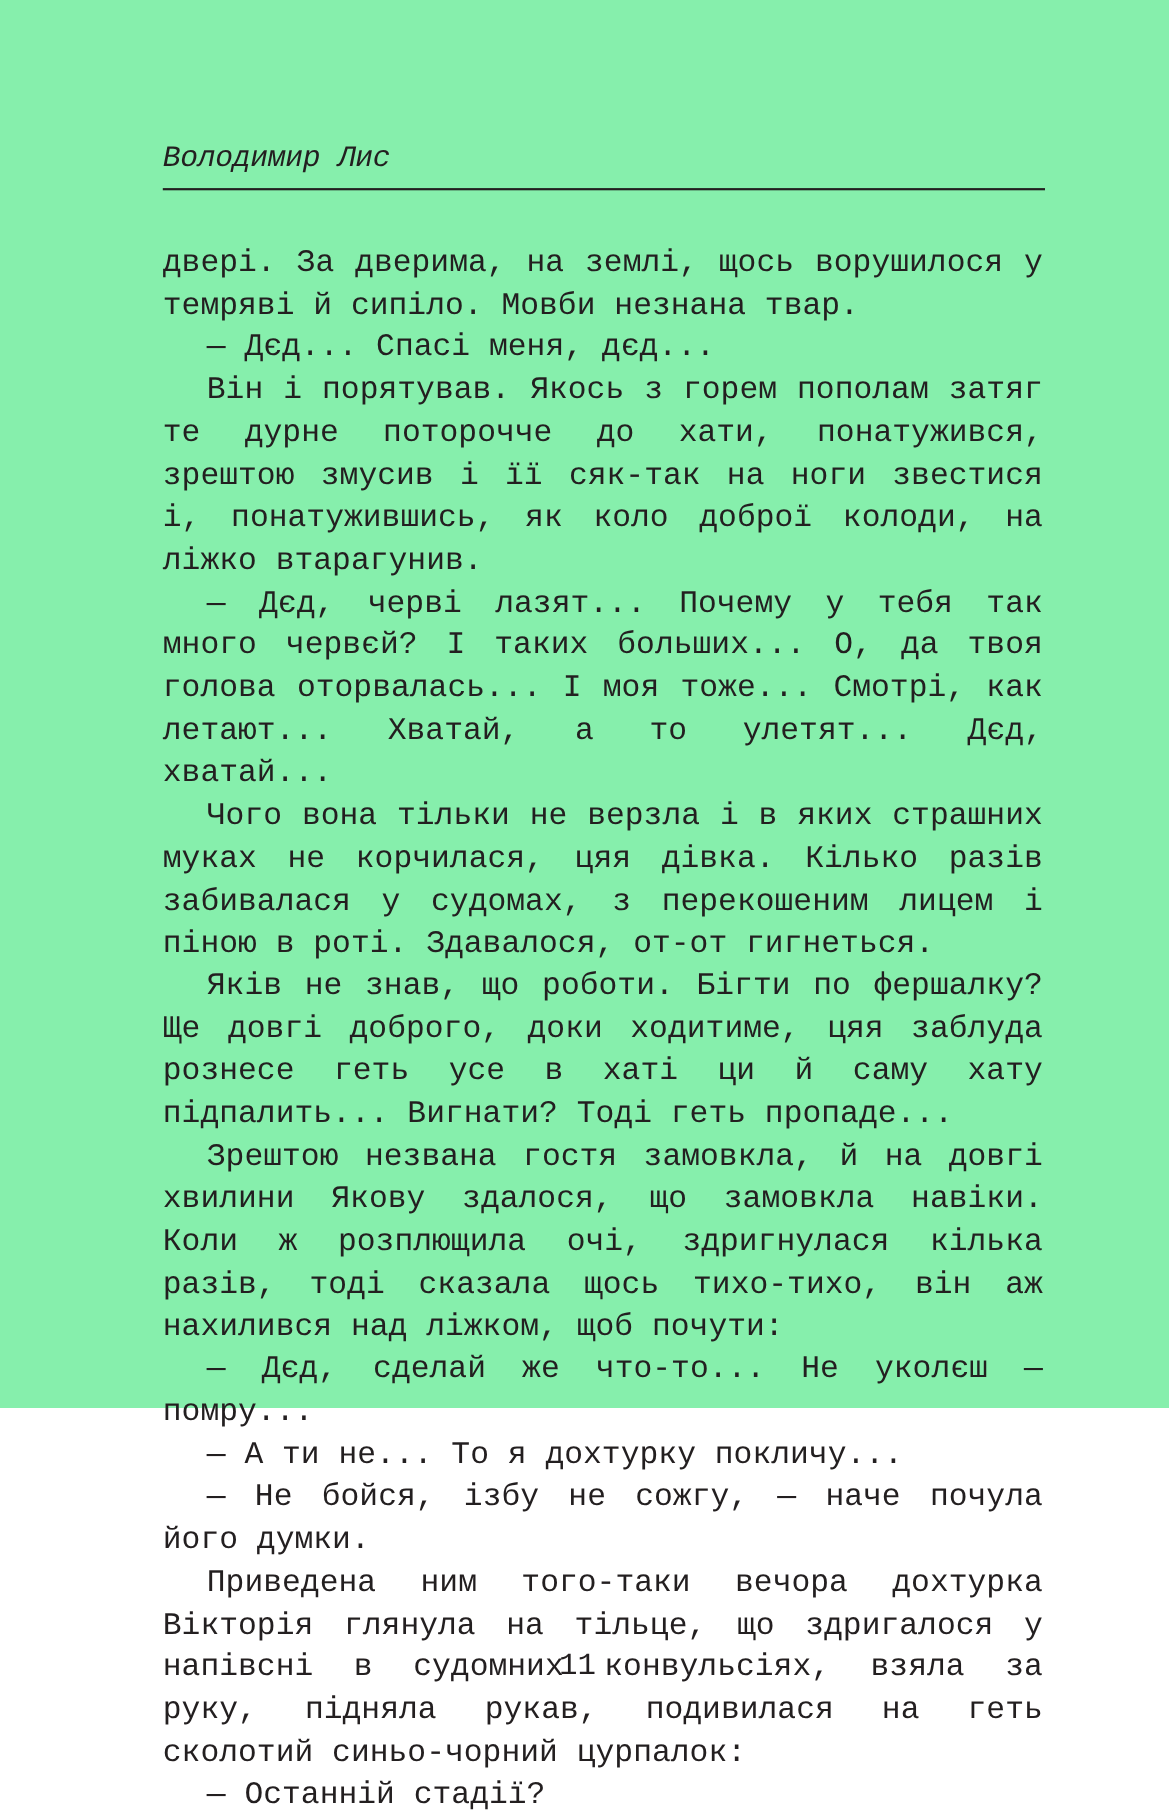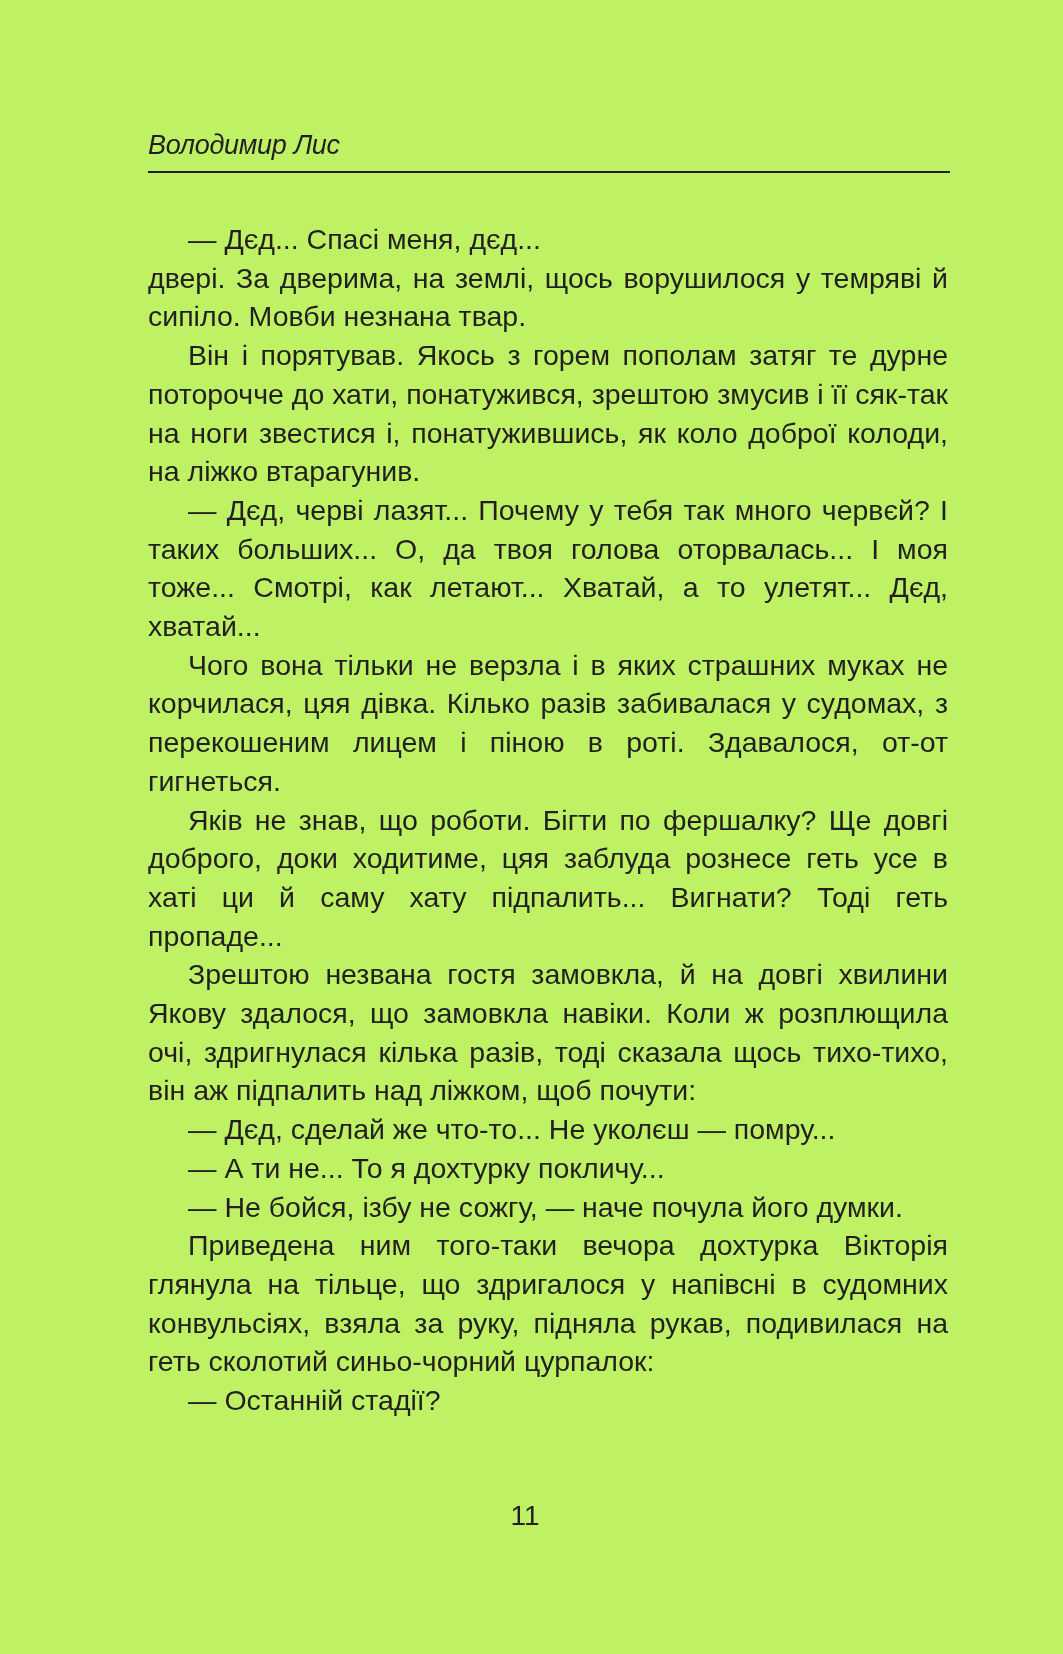--- a/index.html
+++ b/index.html
@@ -1,39 +1,39 @@
 <!DOCTYPE html>
 <html><head>
   <meta charset="utf-8">
   <style>
     html, body { margin: 0; padding: 0; background: #ffffff; }
     body { width: 1063px; height: 1654px; position: relative; overflow: hidden; }
-    .page { position: absolute; left: 0; top: 0; width: 1063px; height: 1654px; background: #bef264; color: #231f20; font-family: Liberation Sans, sans-serif; }
+    .page { position: absolute; left: 0; top: 0; width: 1063px; height: 1280px; background: #86efac; color: #231f20; font-family: Liberation Mono, monospace; }
     .running-head { position: absolute; left: 148px; top: 130px; font-style: italic; font-size: 27px; color: #231f20; letter-spacing: -0.3px; }
     .head-rule { position: absolute; left: 148px; top: 171px; width: 802px; height: 2px; background: #231f20; }
     .body-text { position: absolute; left: 148px; top: 220px; width: 800px; font-size: 28.5px; line-height: 38.7px; text-align: justify; color: #231f20; }
     .para { margin: 0; text-indent: 40px; }
     .para.noindent { text-indent: 0; }
     .page-number { position: absolute; left: 0; width: 1050px; top: 1500px; text-align: center; font-size: 28px; color: #231f20; }
   </style>
 </head>
 <body>
 
 <div class="page">
   <div class="running-head">Володимир Лис</div>
   <div class="head-rule"></div>
 
   <div class="body-text">
+    <p class="para noindent">двері. За дверима, на землі, щось ворушилося у темряві й сипіло. Мовби незнана твар.</p>
     <p class="para">— Дєд... Спасі меня, дєд...</p>
-    <p class="para noindent">двері. За дверима, на землі, щось ворушилося у темряві й сипіло. Мовби незнана твар.</p>
     <p class="para">Він і порятував. Якось з горем пополам затяг те дурне поторочче до хати, понатужився, зрештою змусив і її сяк-так на ноги звестися і, понатужившись, як коло доброї колоди, на ліжко втарагунив.</p>
     <p class="para">— Дєд, черві лазят... Почему у тебя так много червєй? І таких больших... О, да твоя голова оторвалась... І моя тоже... Смотрі, как летают... Хватай, а то улетят... Дєд, хватай...</p>
     <p class="para">Чого вона тільки не верзла і в яких страшних муках не корчилася, цяя дівка. Кілько разів забивалася у судомах, з перекошеним лицем і піною в роті. Здавалося, от-от гигнеться.</p>
     <p class="para">Яків не знав, що роботи. Бігти по фершалку? Ще довгі доброго, доки ходитиме, цяя заблуда рознесе геть усе в хаті ци й саму хату підпалить... Вигнати? Тоді геть пропаде...</p>
-    <p class="para">Зрештою незвана гостя замовкла, й на довгі хвилини Якову здалося, що замовкла навіки. Коли ж розплющила очі, здригнулася кілька разів, тоді сказала щось тихо-тихо, він аж підпалить над ліжком, щоб почути:</p>
+    <p class="para">Зрештою незвана гостя замовкла, й на довгі хвилини Якову здалося, що замовкла навіки. Коли ж розплющила очі, здригнулася кілька разів, тоді сказала щось тихо-тихо, він аж нахилився над ліжком, щоб почути:</p>
     <p class="para">— Дєд, сделай же что-то... Не уколєш — помру...</p>
     <p class="para">— А ти не... То я дохтурку покличу...</p>
     <p class="para">— Не бойся, ізбу не сожгу, — наче почула його думки.</p>
     <p class="para">Приведена ним того-таки вечора дохтурка Вікторія глянула на тільце, що здригалося у напівсні в судомних конвульсіях, взяла за руку, підняла рукав, подивилася на геть сколотий синьо-чорний цурпалок:</p>
     <p class="para">— Останній стадії?</p>
   </div>
 
   <div class="page-number">11</div>
 </div>
 

